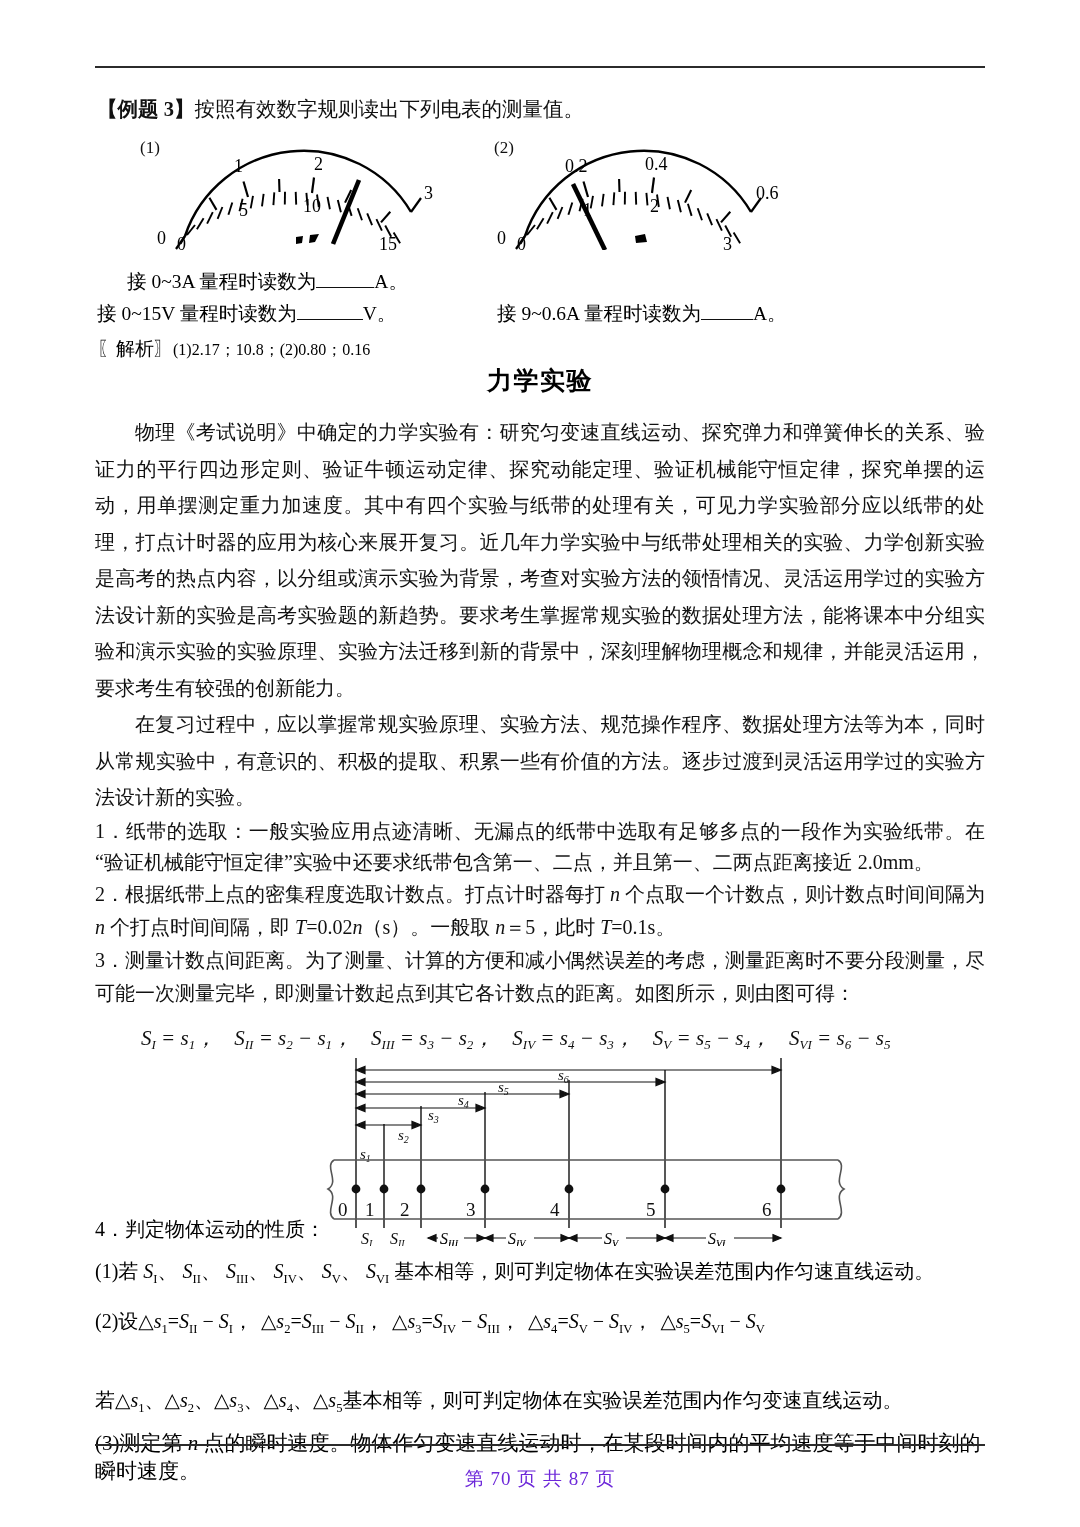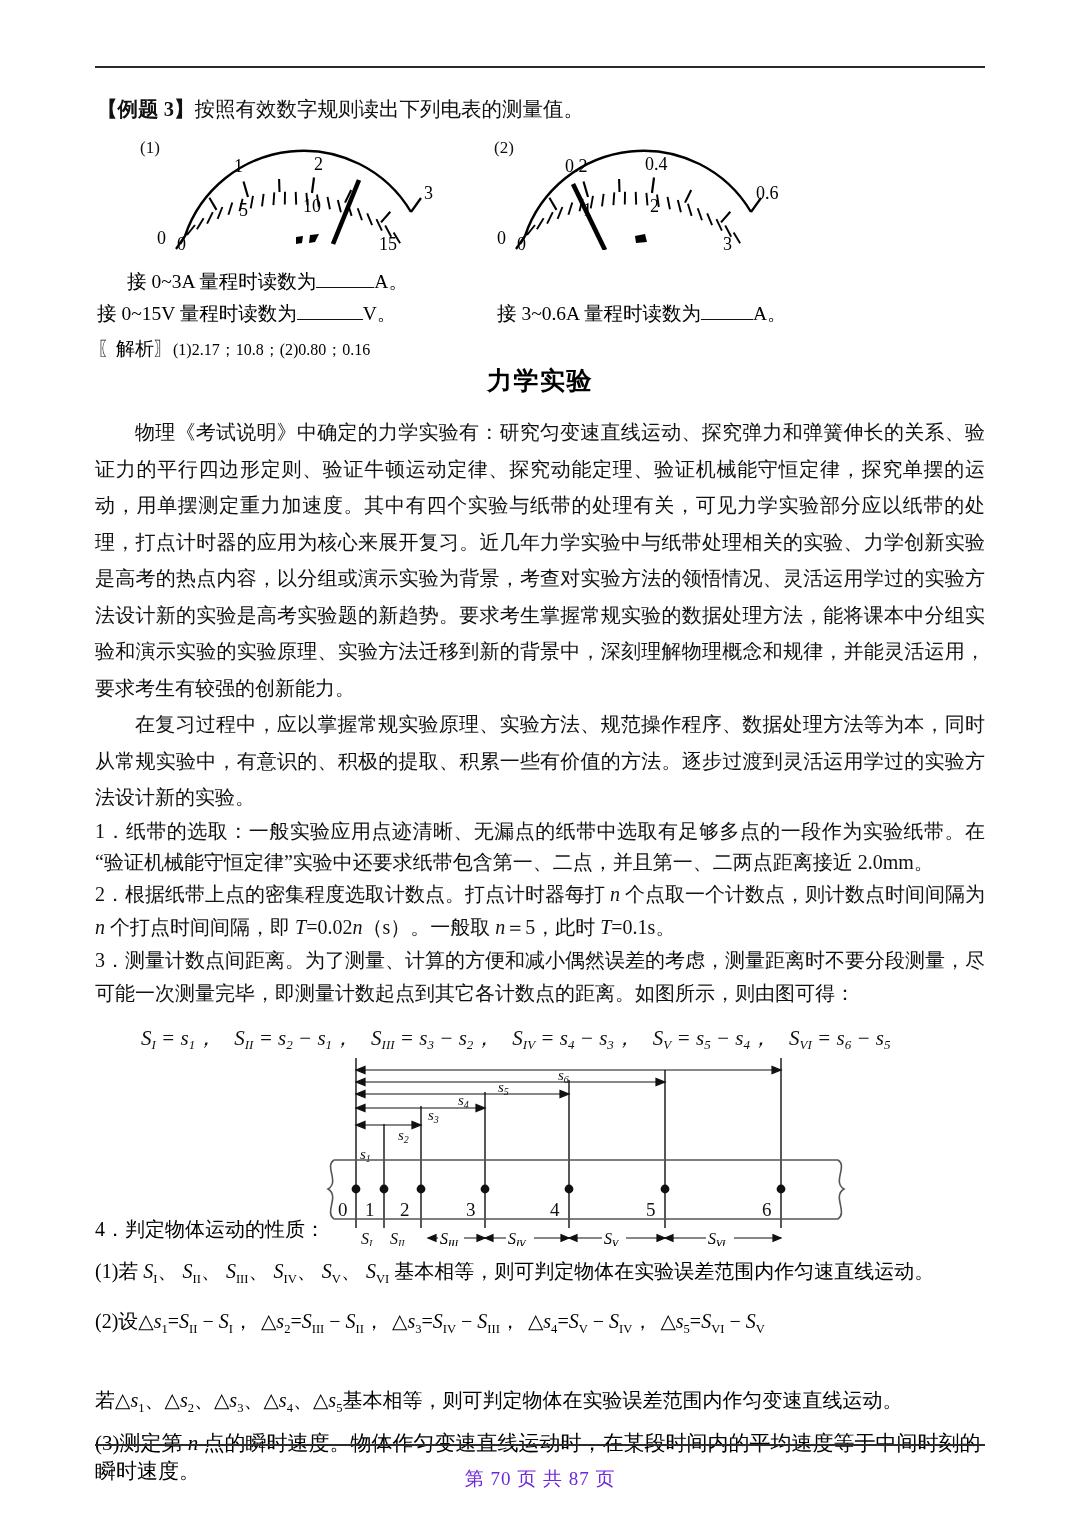--- a/index.html
+++ b/index.html
@@ -309,21 +309,21 @@
     <div class="ans-row">
       <div class="ans-col c2">
         <span>接 0~3A 量程时读数为</span><span class="blank w2"></span><span>A。</span>
       </div>
     </div>
     <div class="ans-row">
       <div class="ans-col c1">
         <span>接 0~15V 量程时读数为</span><span class="blank w3"></span><span>V。</span>
       </div>
       <div class="ans-col c2">
-        <span>接 3~0.6A 量程时读数为</span><span class="blank w4"></span><span>A。</span>
+        <span>接 9~0.6A 量程时读数为</span><span class="blank w4"></span><span>A。</span>
       </div>
     </div>
   </div>
 
   <div class="analysis">
     <span>〖解析〗</span><span class="sm">(1)2.17；10.8；(2)0.80；0.16</span>
   </div>
 
   <div class="sec-title">力学实验</div>
 

